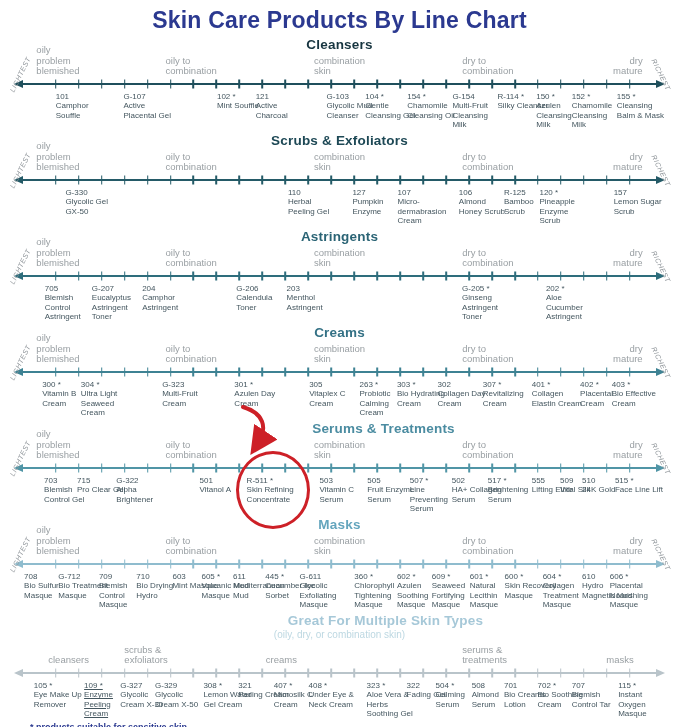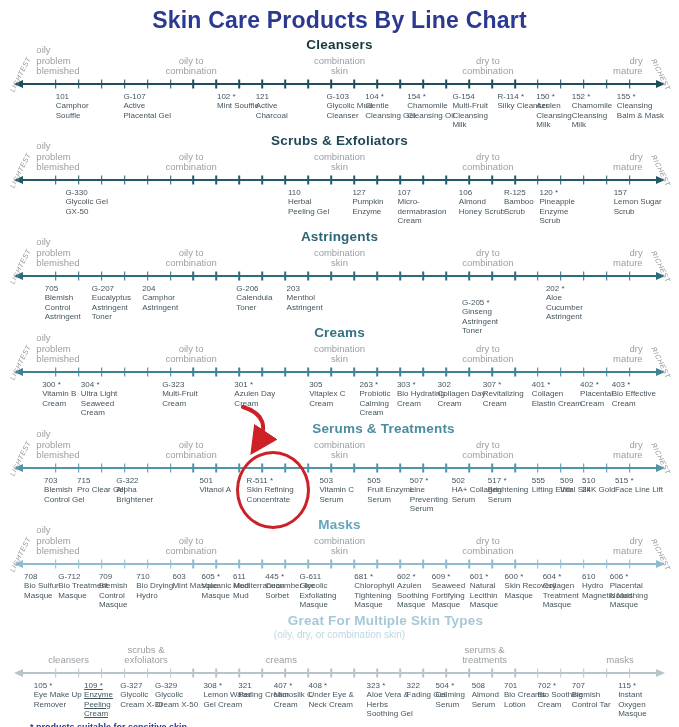--- a/index.html
+++ b/index.html
@@ -10,21 +10,21 @@
   #sections { width:679px; }
   .plsec { position:relative; margin-top:3px; }
   .sec-head { position:relative; text-align:center; font-size:13.5px; font-weight:bold;
     height:16px; letter-spacing:0.2px; }
   .sec-sub { position:relative; text-align:center; font-size:10px; height:13px; }
   .sec-inner { position:relative; margin:0 17px; }
   .lab-row { position:relative; height:25px; }
   .lab { position:absolute; bottom:1px; font-size:9.5px; color:#9aa0a4; line-height:1.12;
     white-space:pre-line; }
   .lab.left { text-align:left; }
-  .lab.center { text-align:center; transform:translateX(-50%); }
+  .lab.center { transform:translateX(-50%); }
   .lab.right { text-align:right; transform:translateX(-100%); }
   .axis { position:relative; height:12px; }
   .axis-line { position:absolute; left:0; right:0; top:50%; height:2px; transform:translateY(-50%); }
   .tick { position:absolute; top:50%; width:1.6px; height:9px; transform:translate(-50%,-50%); }
   .arr { position:absolute; top:50%; width:0; height:0; transform:translateY(-50%);
     border-top:4px solid transparent; border-bottom:4px solid transparent; }
   .arr.l { left:-3px; border-right:9px solid #000; }
   .arr.r { right:-3px; border-left:9px solid #000; }
   .edge { position:absolute; font-size:7px; font-style:italic; color:#8d9398; letter-spacing:0.5px; }
   .edge.l { left:-16px; top:-7px; transform:rotate(-64deg); }
@@ -292,21 +292,21 @@
             <div class="pname">Camphor Astringent</div>
           </div>
           <div class="product" style="left: 34%;">
             <div class="pcode">G-206</div>
             <div class="pname">Calendula Toner</div>
           </div>
           <div class="product" style="left: 41.8%;">
             <div class="pcode">203</div>
             <div class="pname">Menthol Astringent</div>
           </div>
-          <div class="product" style="left: 69%; margin-top: 14px;">
+          <div class="product" style="left: 69%;">
             <div class="pcode">G-205 *</div>
             <div class="pname">Ginseng Astringent Toner</div>
           </div>
           <div class="product" style="left: 82%;">
             <div class="pcode">202 *</div>
             <div class="pname">Aloe Cucumber Astringent</div>
           </div>
         </div>
       </div>
     </div>
@@ -600,21 +600,21 @@
           </div>
           <div class="product" style="left: 38.5%;">
             <div class="pcode">445 *</div>
             <div class="pname">Cucumber Ice Sorbet</div>
           </div>
           <div class="product" style="left: 43.8%;">
             <div class="pcode">G-611</div>
             <div class="pname">Glycolic Exfoliating Masque</div>
           </div>
           <div class="product" style="left: 52.3%;">
-            <div class="pcode">681 *</div>
+            <div class="pcode">360 *</div>
             <div class="pname">Chlorophyll Tightening Masque</div>
           </div>
           <div class="product" style="left: 58.9%;">
             <div class="pcode">602 *</div>
             <div class="pname">Azulen Soothing Masque</div>
           </div>
           <div class="product" style="left: 64.3%;">
             <div class="pcode">609 *</div>
             <div class="pname">Seaweed Fortifying Masque</div>
           </div>

